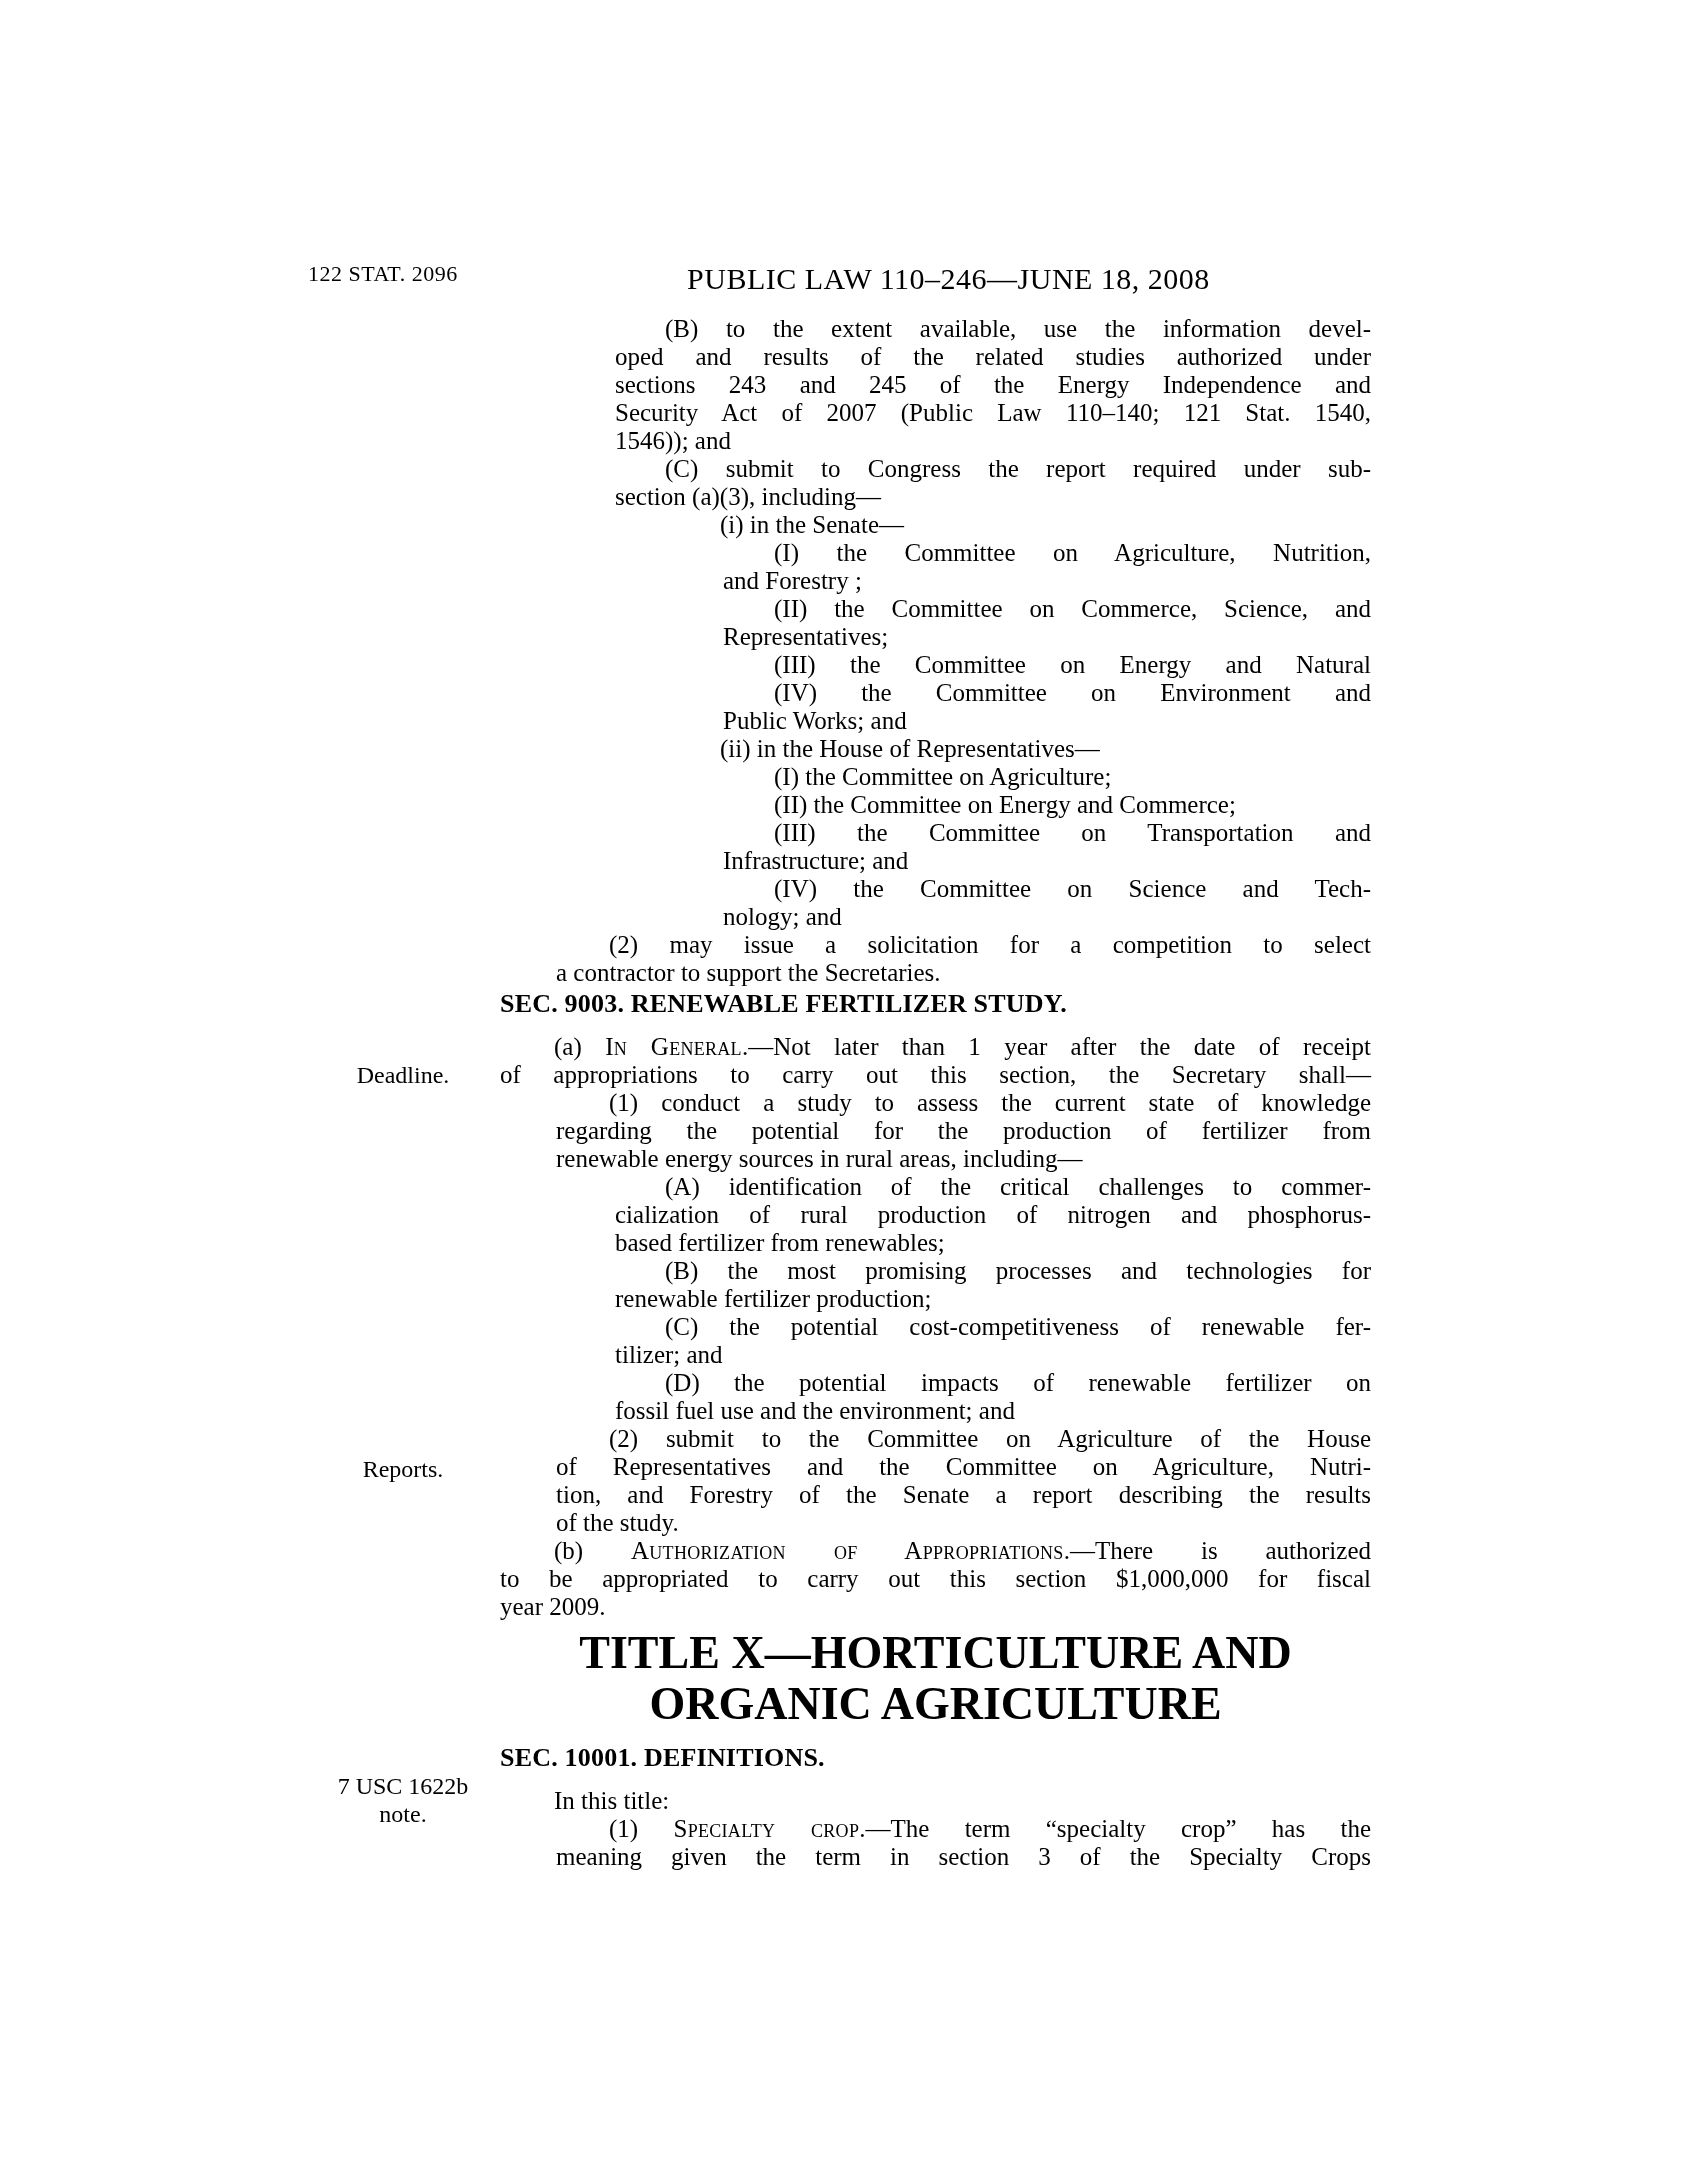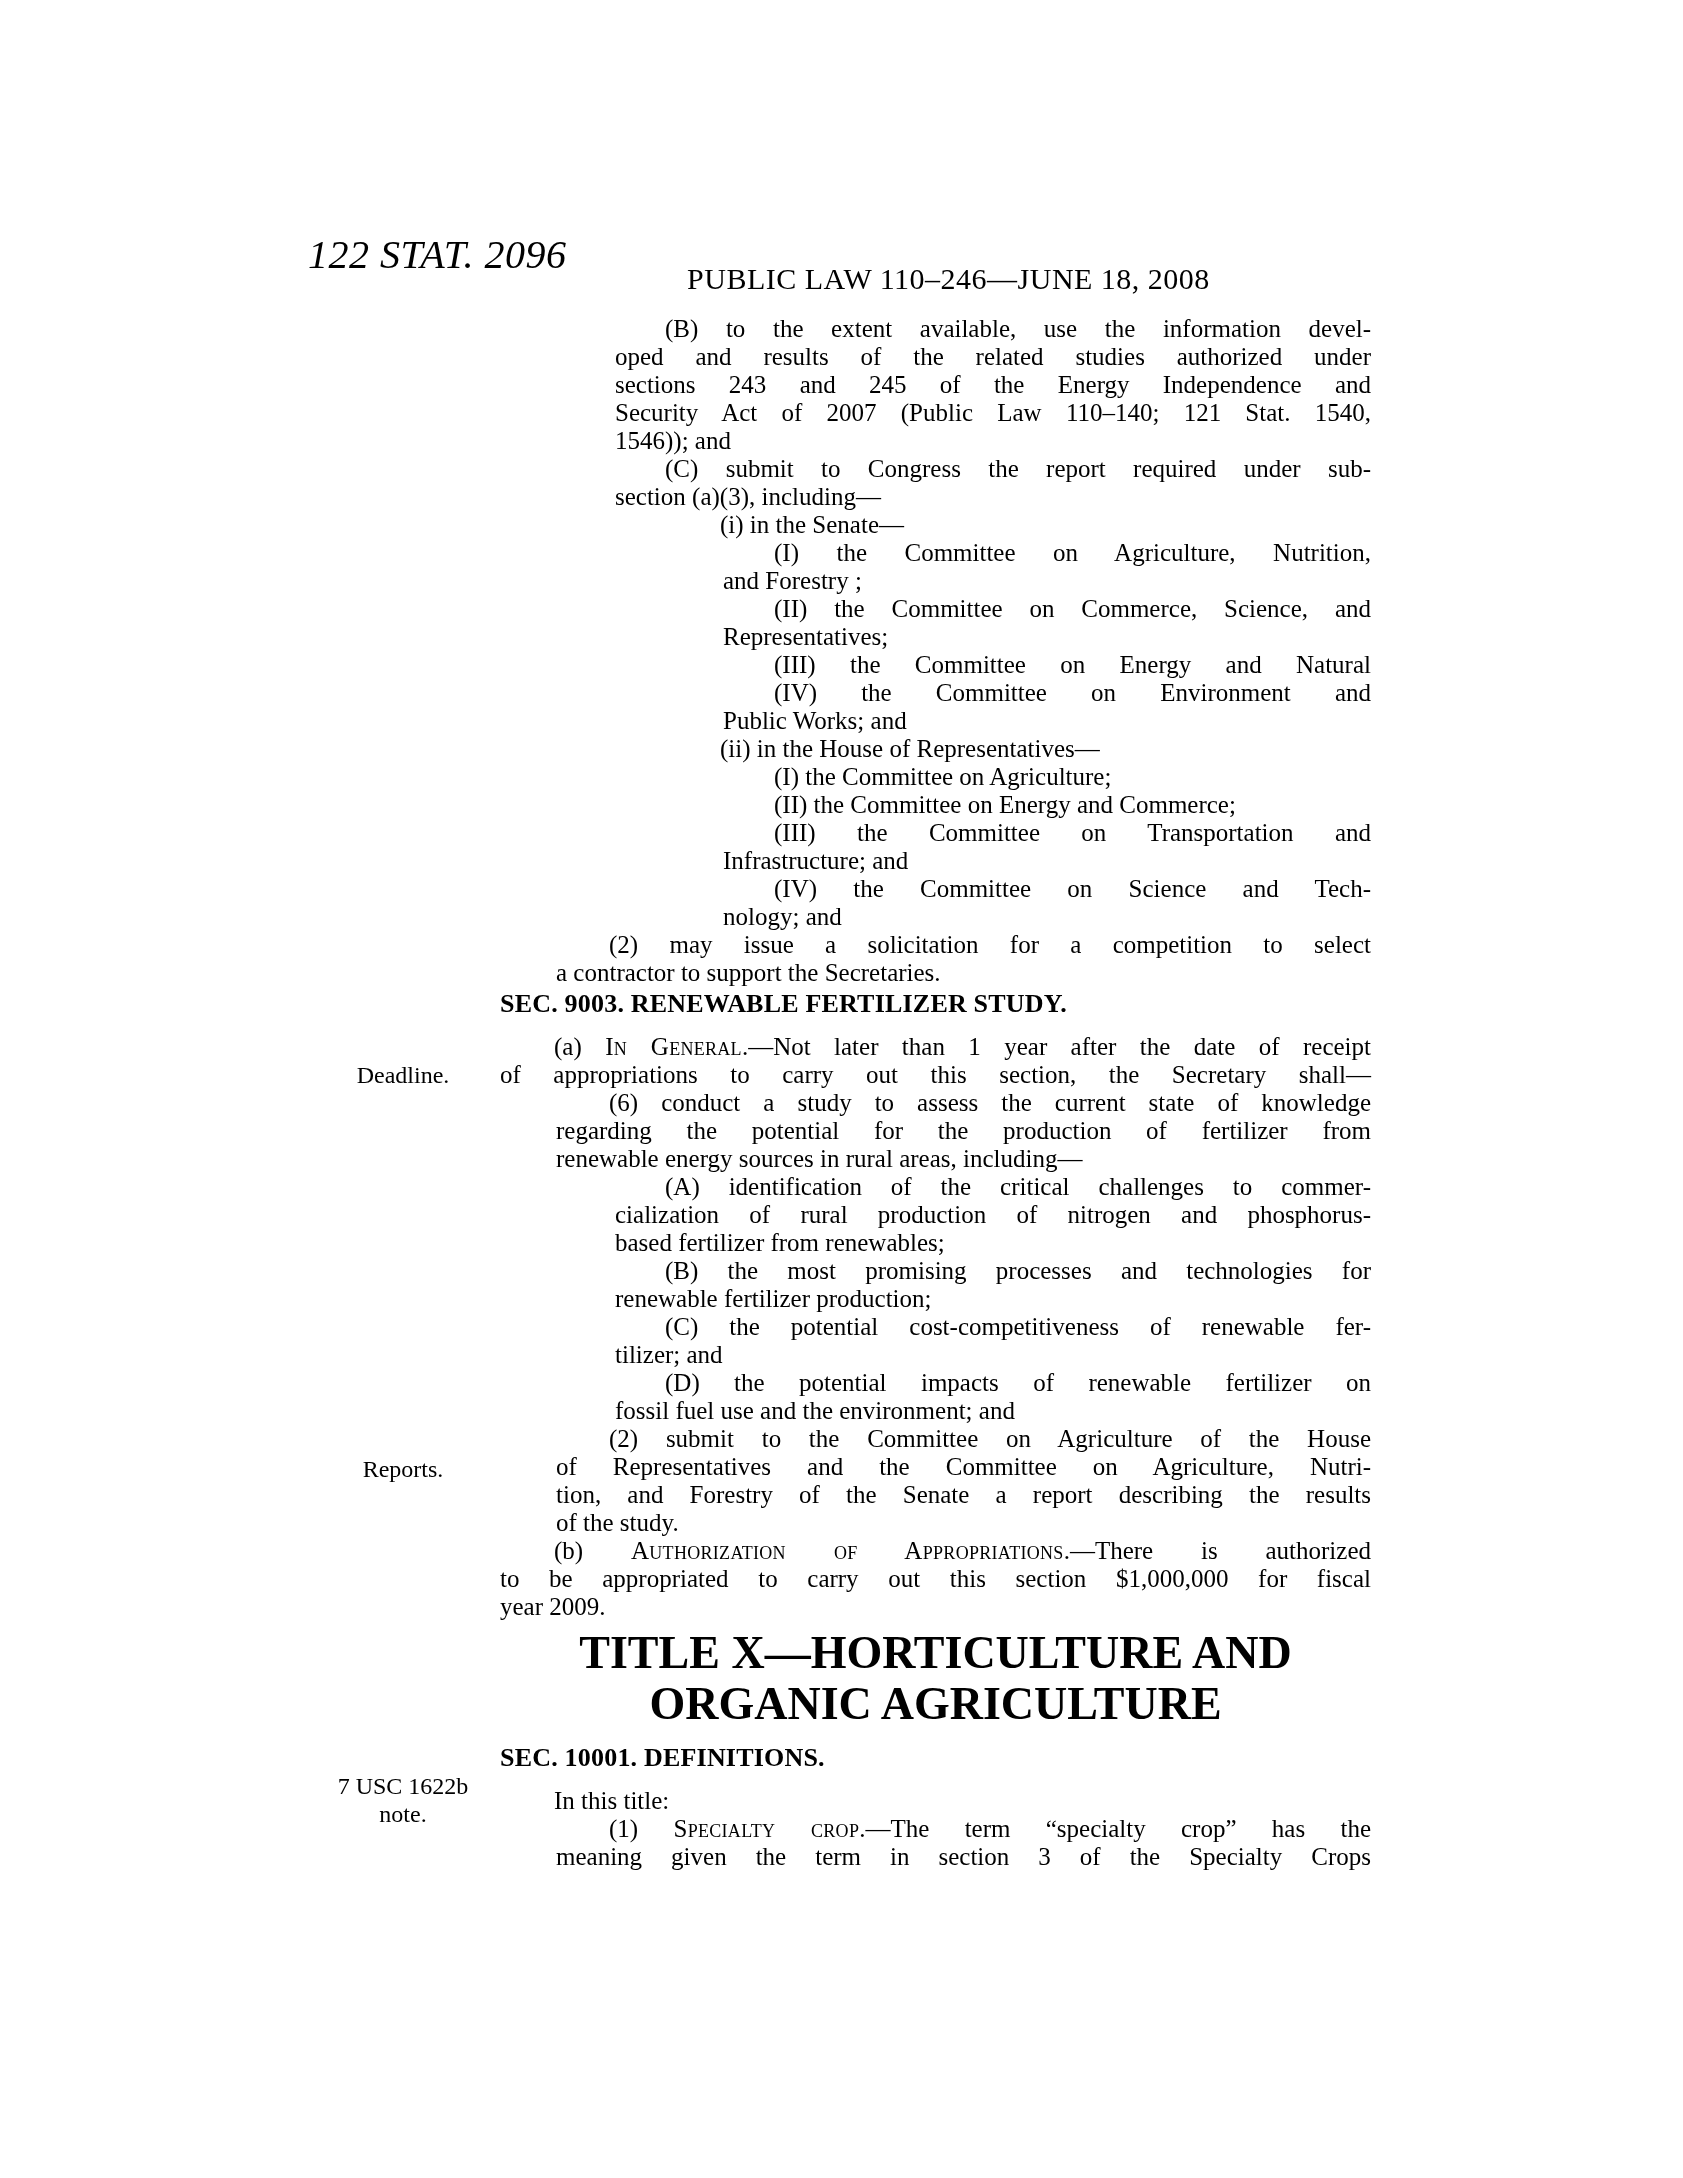--- a/index.html
+++ b/index.html
@@ -5,22 +5,22 @@
   html,body { margin:0; padding:0; background:#ffffff; }
   .page {
     position:relative;
     width:1683px; height:2178px;
     background:#ffffff;
     color:#000;
     font-family:"Liberation Serif","DejaVu Serif",serif;
     overflow:hidden;
   }
   .header-stat {
-    position:absolute; left:308px; top:238px;
-    font-size:40px; line-height:34px; letter-spacing:0.5px;font-style:italic;
+    position:absolute; left:308px; top:257px;
+    font-size:22px; line-height:34px; letter-spacing:0.5px;
   }
   .header-law {
     position:absolute; left:500px; top:262px; width:871px;
     text-align:center; font-size:30px; line-height:34px; letter-spacing:0.5px;padding-left:13px;
   }
   .margin-column { position:absolute; left:307px; top:0; width:158px; }
   .margin-note {
     position:absolute; left:17px; width:158px;
     font-size:24px; line-height:28px;text-align:center;
   }
@@ -83,21 +83,21 @@
       <div class="line fI">(II) the Committee on Energy and Commerce;</div>
       <div class="line fI j">(III) the Committee on Transportation and</div>
       <div class="line cI">Infrastructure; and</div>
       <div class="line fI j">(IV) the Committee on Science and Tech-</div>
       <div class="line cI">nology; and</div>
       <div class="line f1 j">(2) may issue a solicitation for a competition to select</div>
       <div class="line c1">a contractor to support the Secretaries.</div>
       <div class="sec-heading">SEC. 9003. RENEWABLE FERTILIZER STUDY.</div>
       <div class="line f0 j">(a) <span class="sc">In General</span>.—Not later than 1 year after the date of receipt</div>
       <div class="line c0 j">of appropriations to carry out this section, the Secretary shall—</div>
-      <div class="line f1 j">(6) conduct a study to assess the current state of knowledge</div>
+      <div class="line f1 j">(1) conduct a study to assess the current state of knowledge</div>
       <div class="line c1 j">regarding the potential for the production of fertilizer from</div>
       <div class="line c1">renewable energy sources in rural areas, including—</div>
       <div class="line fA j">(A) identification of the critical challenges to commer-</div>
       <div class="line cA j">cialization of rural production of nitrogen and phosphorus-</div>
       <div class="line cA">based fertilizer from renewables;</div>
       <div class="line fA j">(B) the most promising processes and technologies for</div>
       <div class="line cA">renewable fertilizer production;</div>
       <div class="line fA j">(C) the potential cost-competitiveness of renewable fer-</div>
       <div class="line cA">tilizer; and</div>
       <div class="line fA j">(D) the potential impacts of renewable fertilizer on</div>

